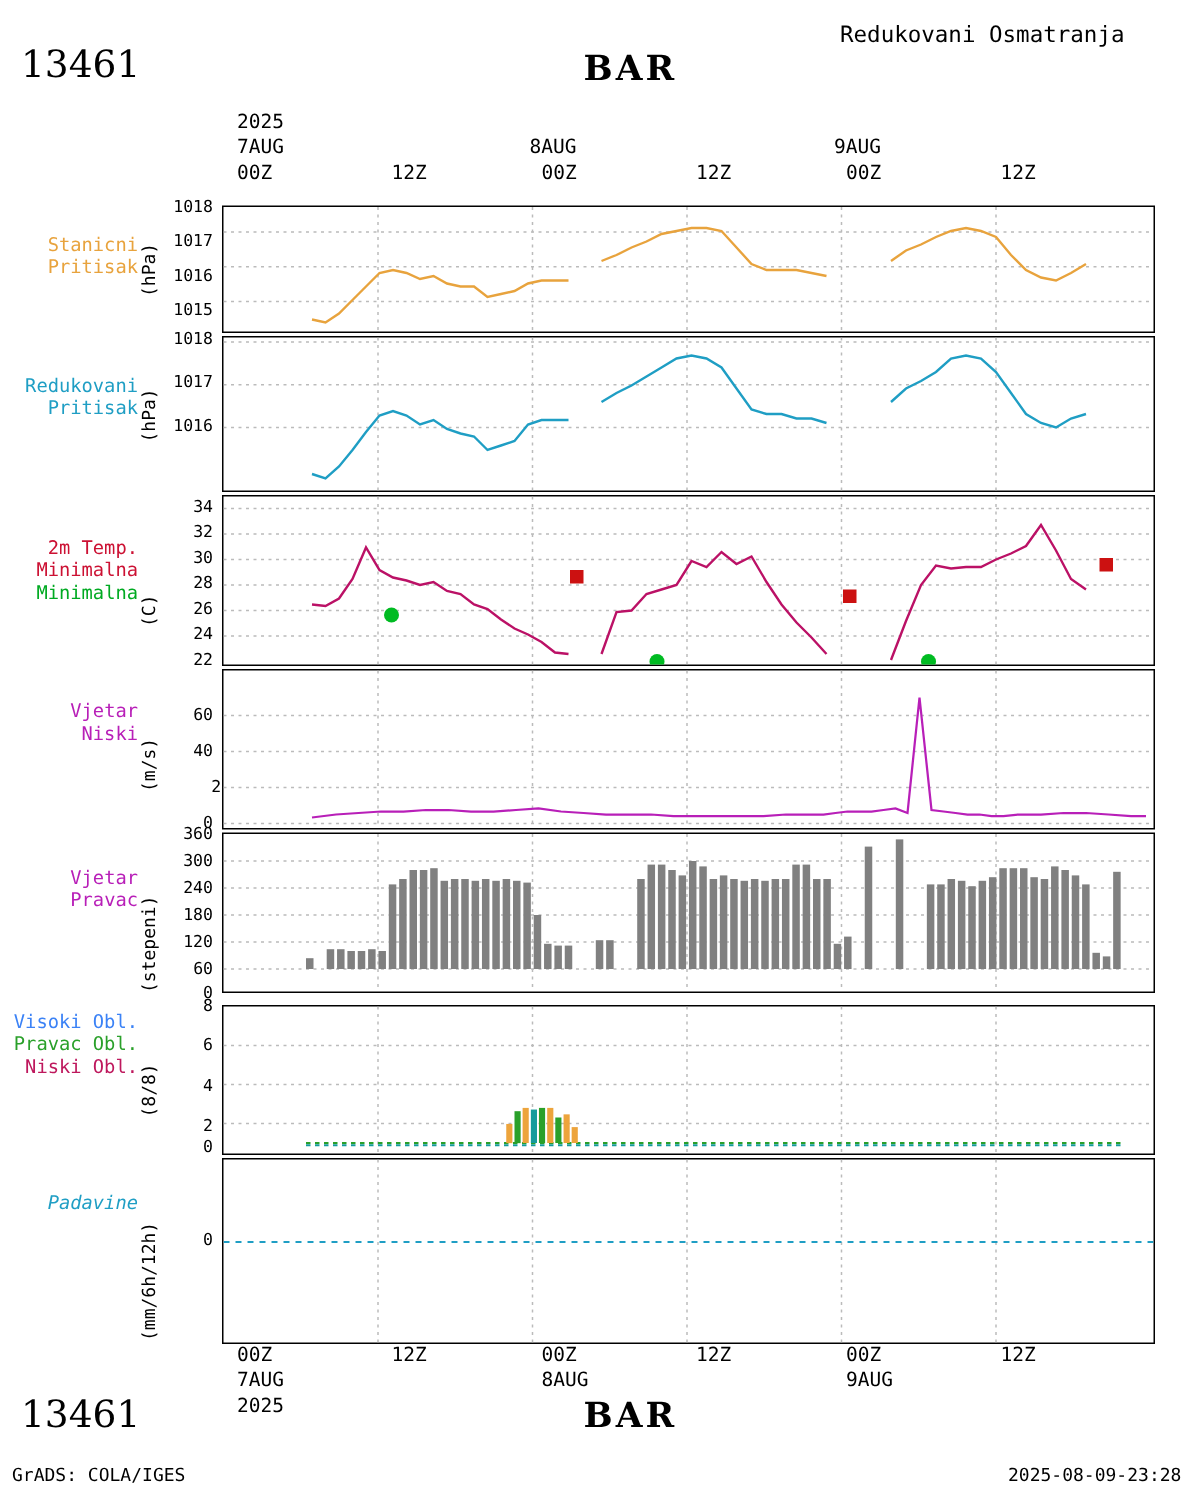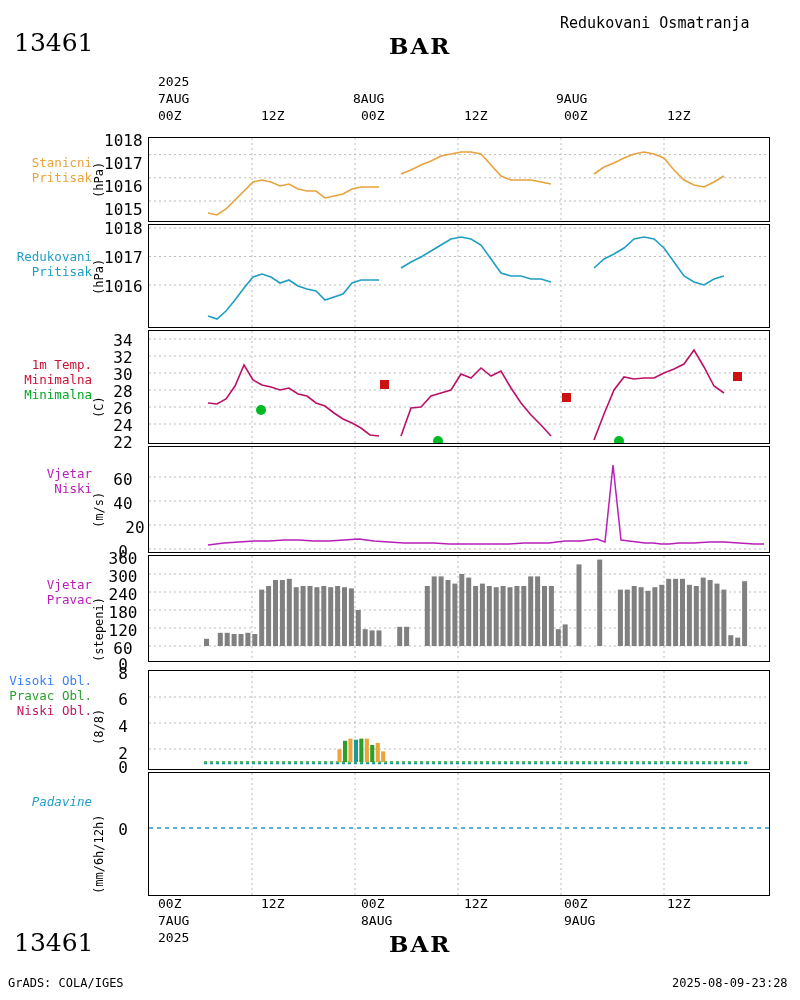--- a/index.html
+++ b/index.html
@@ -10,21 +10,21 @@
   #station-bottom{left:14px;top:928px;font-size:25px;font-family:"DejaVu Serif","Liberation Serif",serif;}
   .bar-title{font-size:23px;font-weight:bold;font-family:"DejaVu Serif","Liberation Serif",serif;letter-spacing:2px;}
   #bar-top{left:389px;top:32px;}
   #bar-bottom{left:389px;top:930px;}
   #credit{left:8px;top:976px;font-size:12px;}
   #datestamp{left:672px;top:976px;font-size:12px;}
 
   
   .panel{position:absolute;left:148px;width:622px;border:1px solid #000;box-sizing:border-box;background:#fff;}
   .panel svg{position:absolute;left:0;top:0;}
-  .ylab{position:absolute;font-size:16px;text-align:center;}
+  .ylab{position:absolute;font-size:11px;text-align:right;}
   .ytitle{position:absolute;font-size:12px;writing-mode:vertical-rl;transform:rotate(180deg);text-align:center;}
   .rowlab{position:absolute;font-size:12.5px;text-align:right;line-height:15px;}
 
   .topaxis{position:absolute;left:148px;top:74px;width:622px;height:56px;font-size:13px;}
   .botaxis{position:absolute;left:148px;top:896px;width:622px;height:56px;font-size:13px;}
   .tk{position:absolute;}
 
   .c-orange{color:#e8a33d;}
   .c-cyan{color:#1f9ec4;}
   .c-red{color:#cc1133;}
@@ -103,21 +103,21 @@
         <line x1="412" y1="0" x2="412" y2="102"></line>
       <line x1="515" y1="0" x2="515" y2="102"></line>
     </g>
     <polyline fill="none" stroke="#1f9ec4" stroke-width="1.6" points="59,91 68,94 77,86 86,75 95,63 104,52 113,49 122,52 131,58 140,55 149,61 158,64 167,66 176,75 185,72 194,69 203,58 212,55 221,55 230,55"></polyline>
     <polyline fill="none" stroke="#1f9ec4" stroke-width="1.6" points="252,43 262,37 272,32 282,26 292,20 302,14 312,12 322,14 332,20 342,34 352,48 362,51 372,51 382,54 392,54 402,57"></polyline>
     <polyline fill="none" stroke="#1f9ec4" stroke-width="1.6" points="445,43 455,34 465,29 475,23 485,14 495,12 505,14 515,23 525,37 535,51 545,57 555,60 565,54 575,51"></polyline>
   </svg>
 </div>
 
 <div class="rowlab" style="left:4px;top:357px;width:88px;">
-  <div class="c-red">1m Temp.</div>
+  <div class="c-red">2m Temp.</div>
   <div class="c-red">Minimalna</div>
   <div class="c-green">Minimalna</div>
 </div>
 <div class="ytitle" style="left:92px;top:390px;height:34px;">(C)</div>
 <div class="ylab" style="left:104px;top:331px;width:38px;">34</div>
 <div class="ylab" style="left:104px;top:348px;width:38px;">32</div>
 <div class="ylab" style="left:104px;top:365px;width:38px;">30</div>
 <div class="ylab" style="left:104px;top:382px;width:38px;">28</div>
 <div class="ylab" style="left:104px;top:399px;width:38px;">26</div>
 <div class="ylab" style="left:104px;top:416px;width:38px;">24</div>

